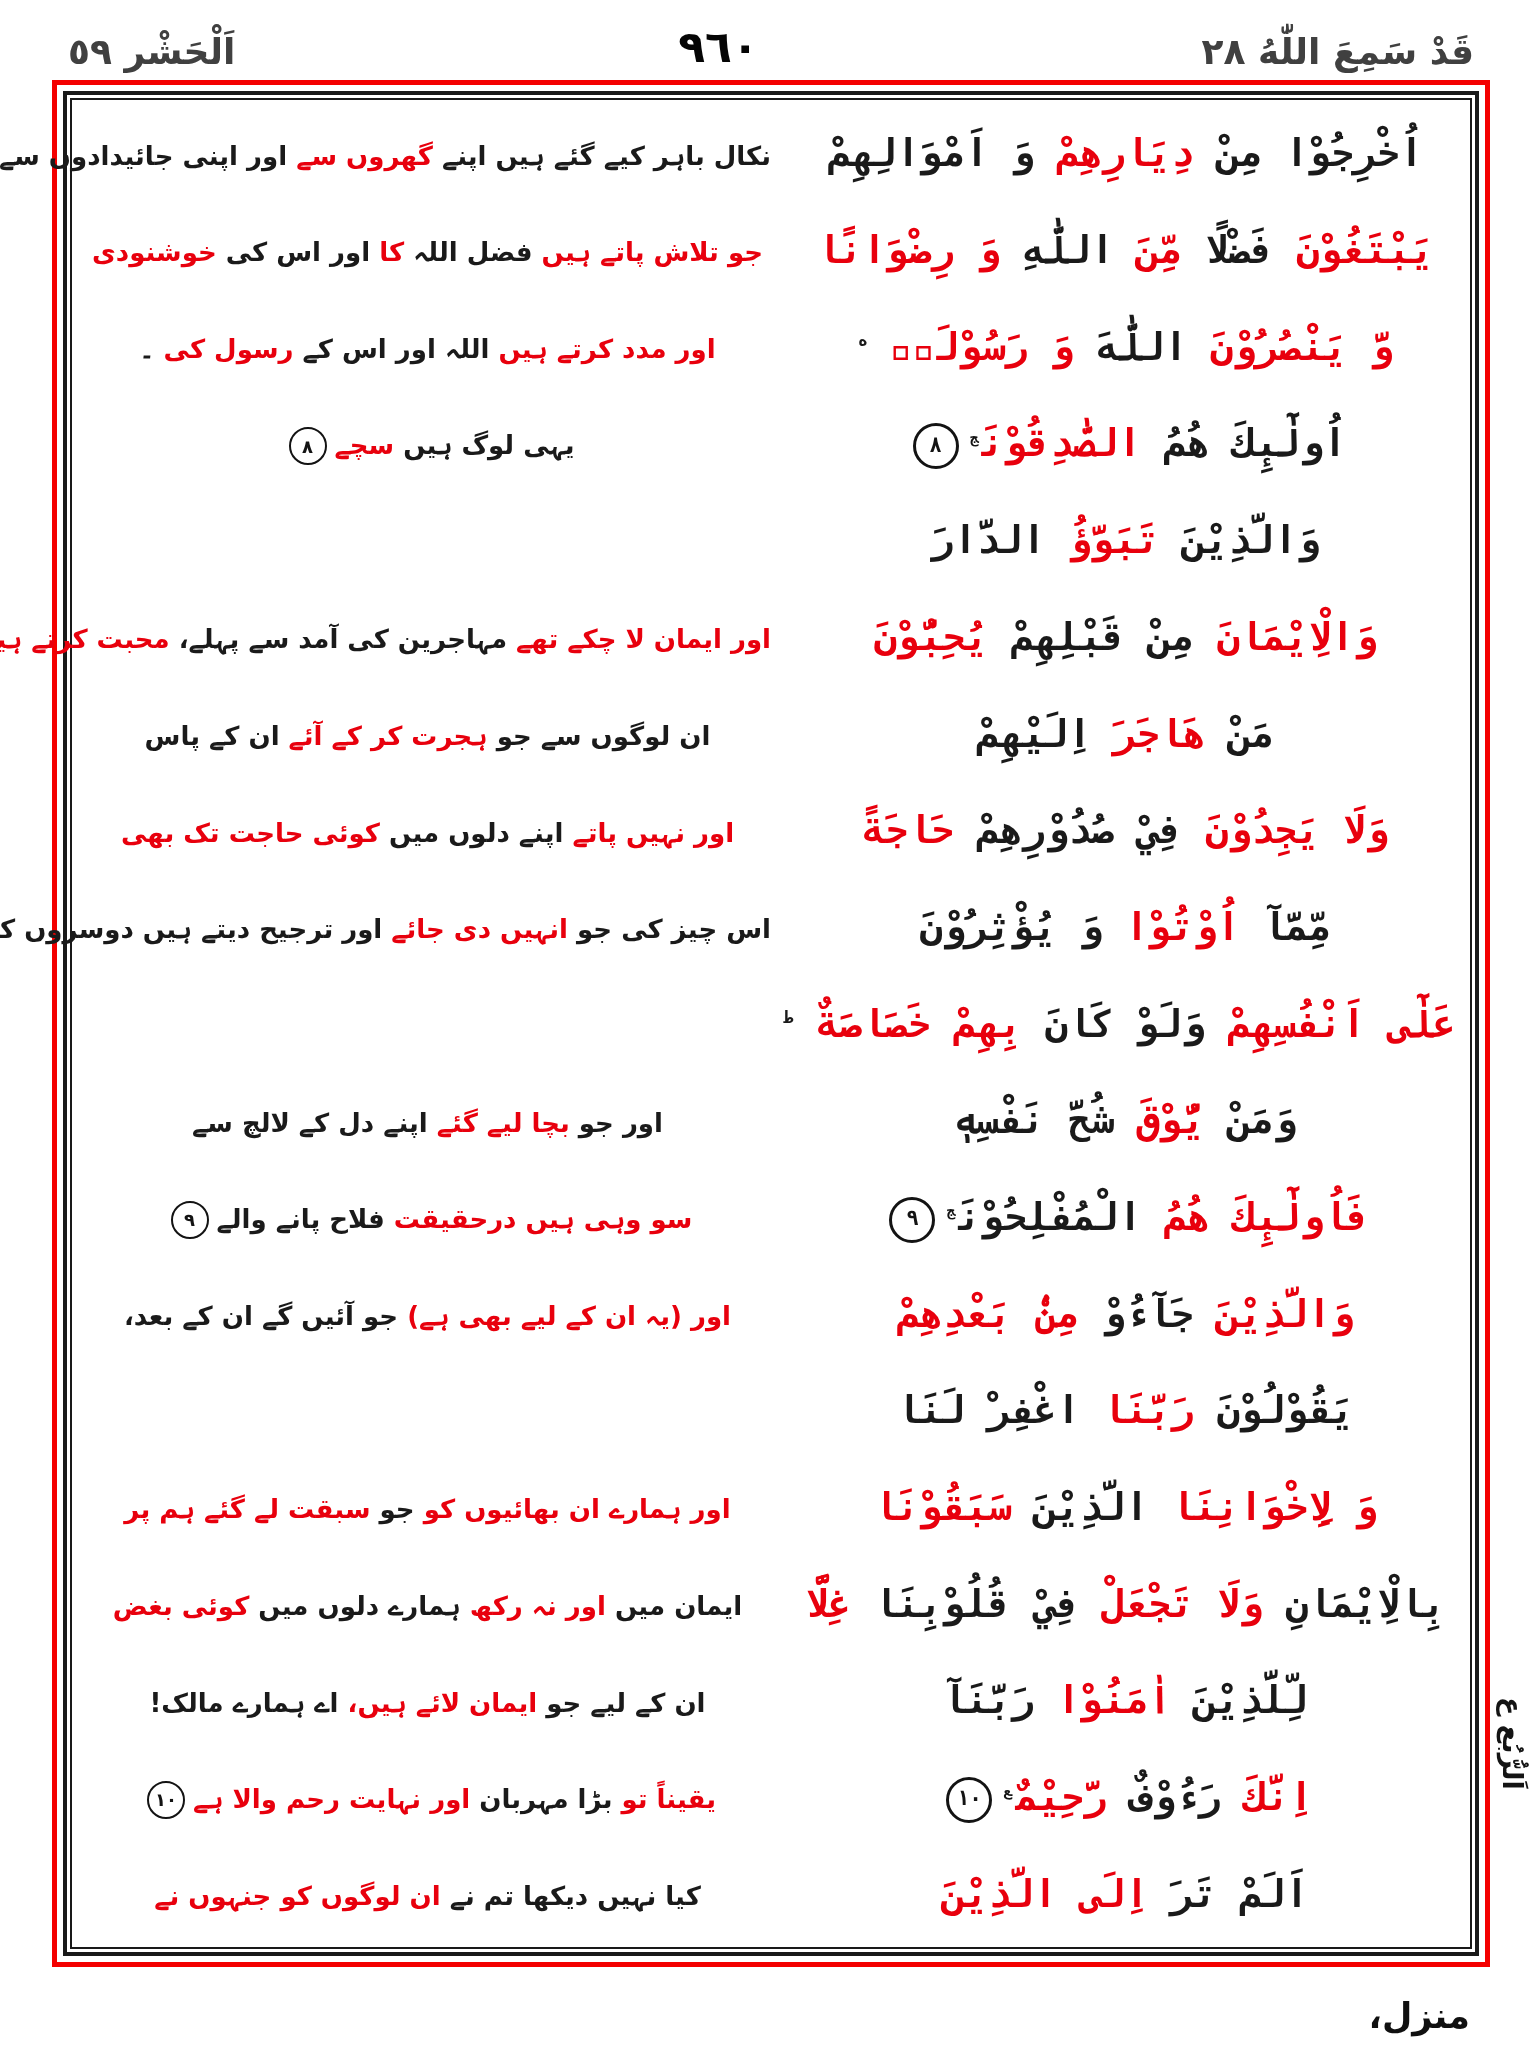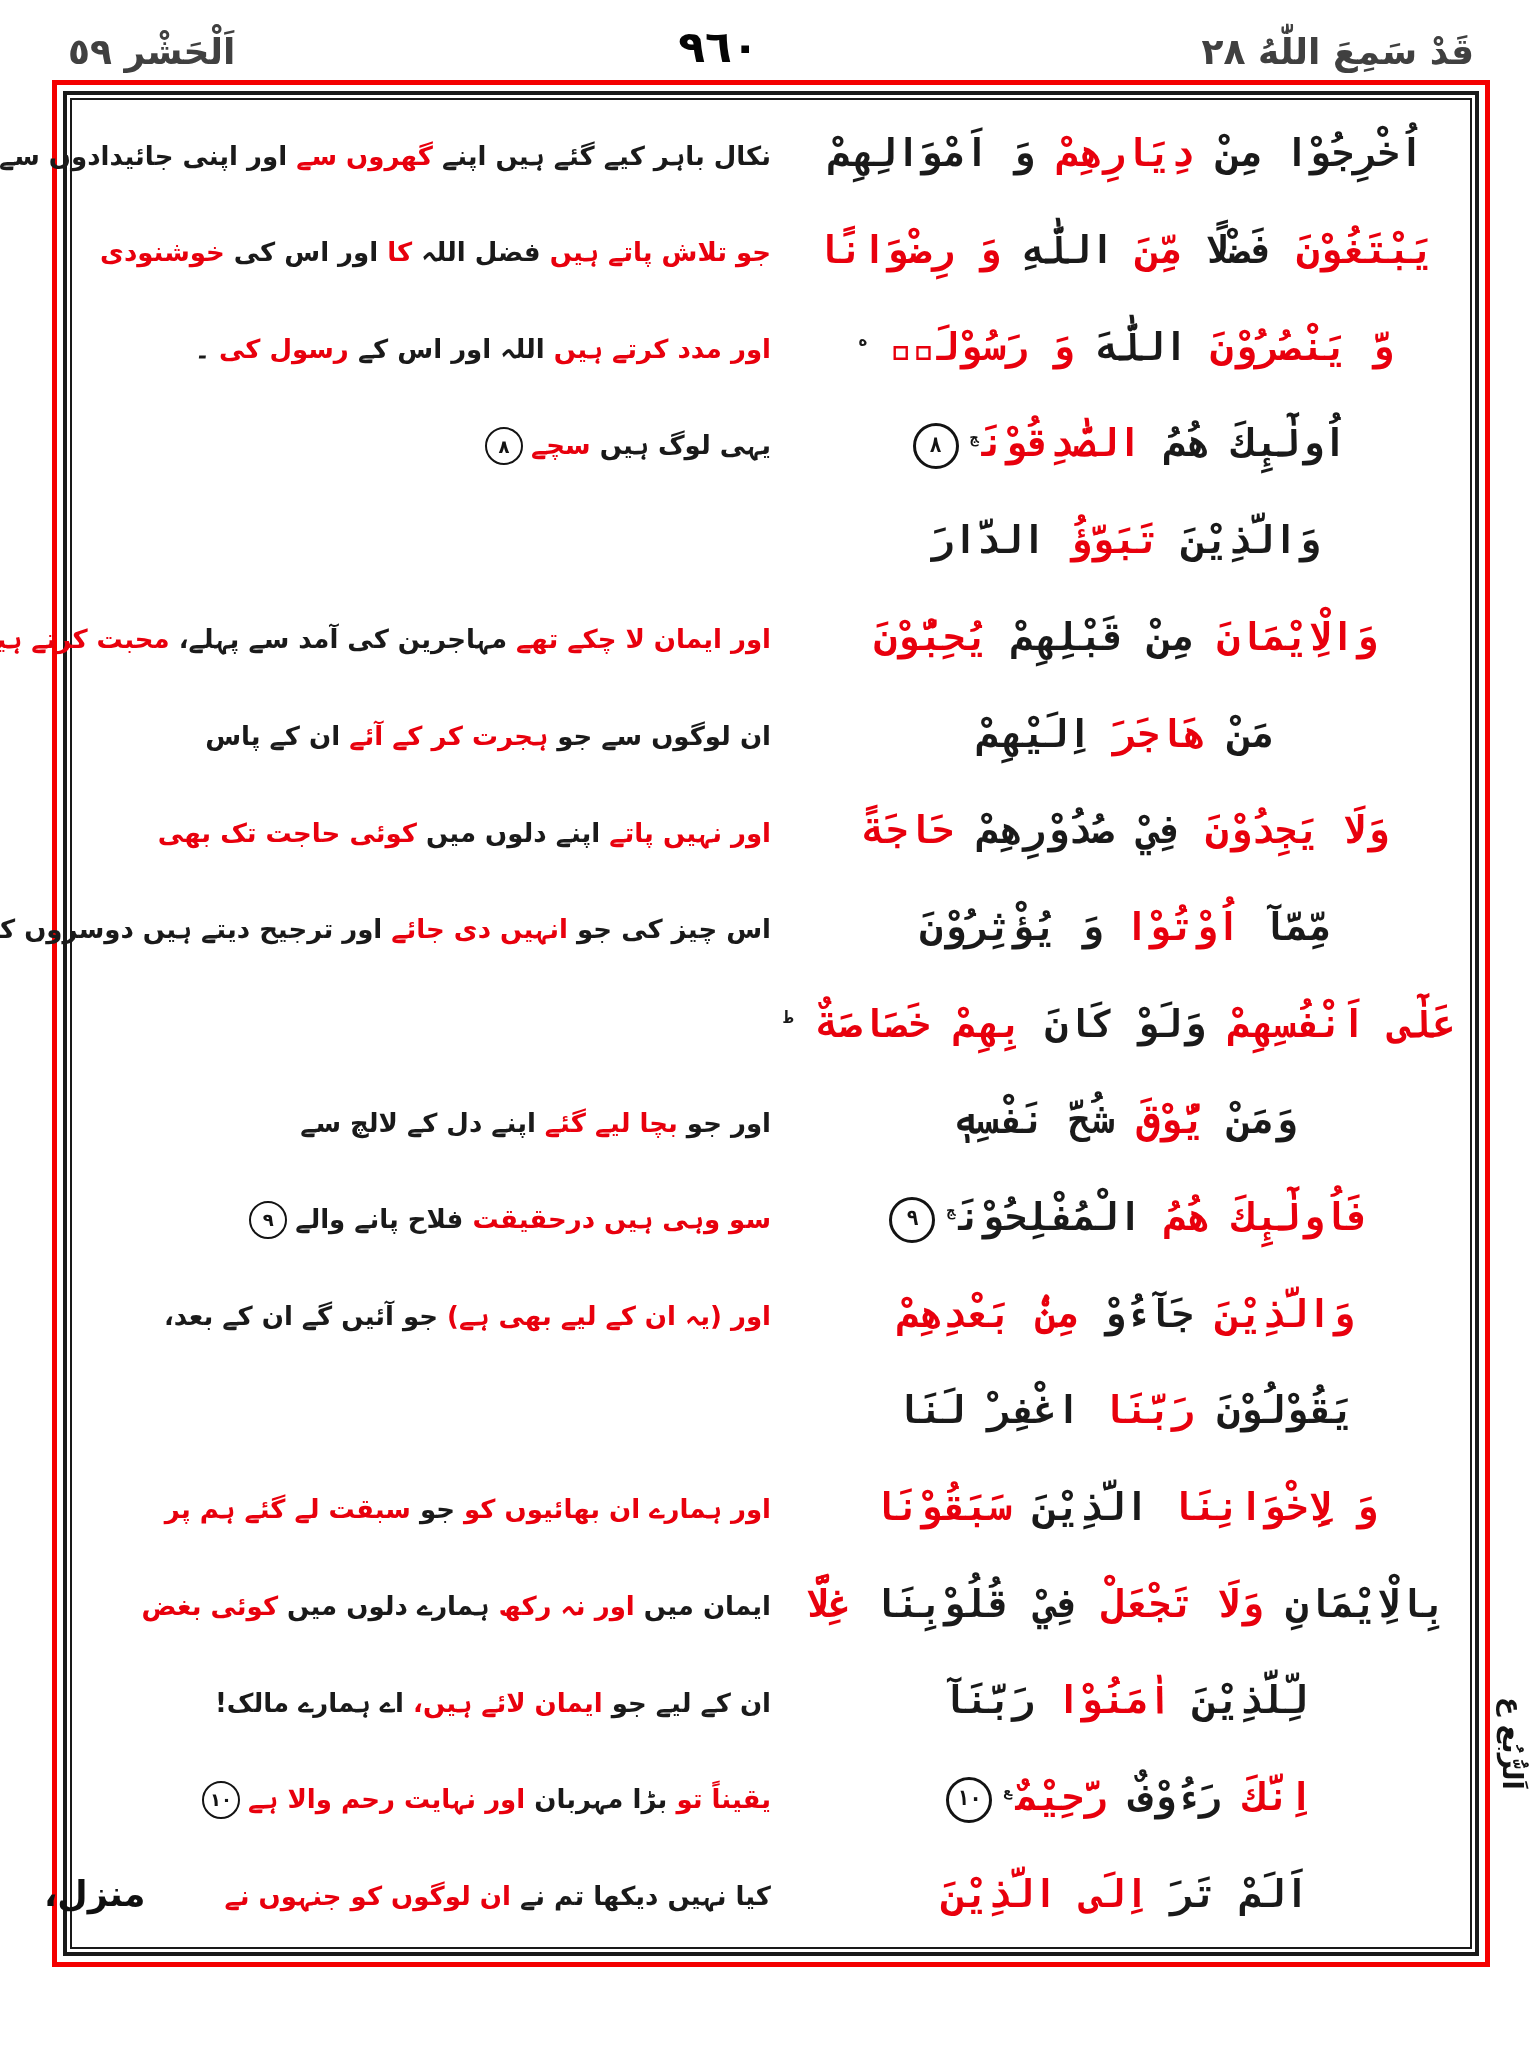--- a/index.html
+++ b/index.html
@@ -30,21 +30,21 @@
   .frame-black-thin{border:2px solid #191919;height:100%;box-sizing:border-box;padding:8px 8px 2px 8px;}
   
   .rows{height:100%;display:flex;flex-direction:column;direction:rtl;}
   .row{flex:1;display:flex;align-items:center;direction:rtl;}
   .col{box-sizing:border-box;}
   .col.ar{
     width:50%;text-align:center;font-size:38px;font-weight:700;
     padding-right:6px;padding-left:24px;white-space:nowrap;line-height:1.1;font-family:Liberation Mono, monospace;
   }
   .col.ur{
-    width:50%;font-size:26px;font-weight:700;
+    width:50%;text-align:center;font-size:26px;font-weight:700;
     padding-left:4px;white-space:nowrap;line-height:1.2;
   }
   .seg.red{color:var(--red);}
   .seg.ink{color:var(--ink);}
   .seg.pause{font-size:0.45em;vertical-align:super;font-weight:700;}
   
   .badge{white-space:nowrap;}
   .bmark{font-size:15px;color:#131313;vertical-align:super;margin:0 3px;font-weight:700;}
   .bcircle{
     display:inline-flex;align-items:center;justify-content:center;
@@ -55,22 +55,22 @@
   .col.ur .bcircle{width:34px;height:34px;font-size:18px;border-width:2.5px;}
   
   .margin-note{
     position:absolute;right:4px;top:1550px;height:360px;width:42px;
     writing-mode:vertical-rl;text-align:center;
     font-size:27px;font-weight:700;color:#141414;line-height:40px;
   }
   .margin-note .mn-mark{margin-top:26px;display:inline-block;}
   
   .catchword{
-    position:absolute;top:1874px;left:0;width:1470px;text-align:left;
-    font-size:35px;font-weight:700;color:#101010;direction:rtl;padding-left:44px;
+    position:absolute;top:1996px;left:0;width:1470px;text-align:right;
+    font-size:35px;font-weight:700;color:#101010;direction:rtl;
   }
 </style>
 </head>
 <body>
 
 <div class="page-header">
   <span class="hdr-side">قَدْ سَمِعَ اللّٰهُ ٢٨</span>
   <span class="hdr-page">٩٦٠</span>
   <span class="hdr-side">اَلْحَشْر ٥٩</span>
 </div>

